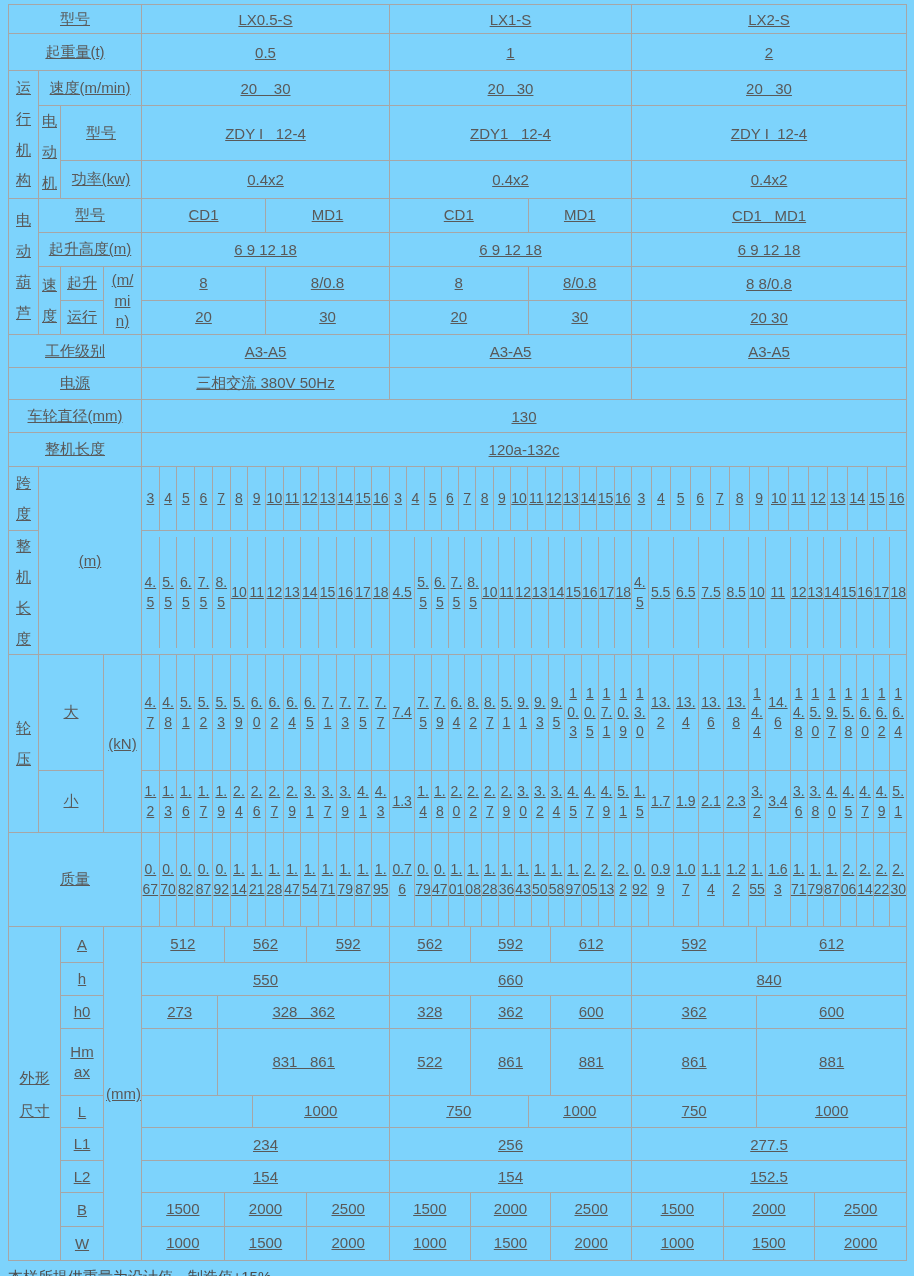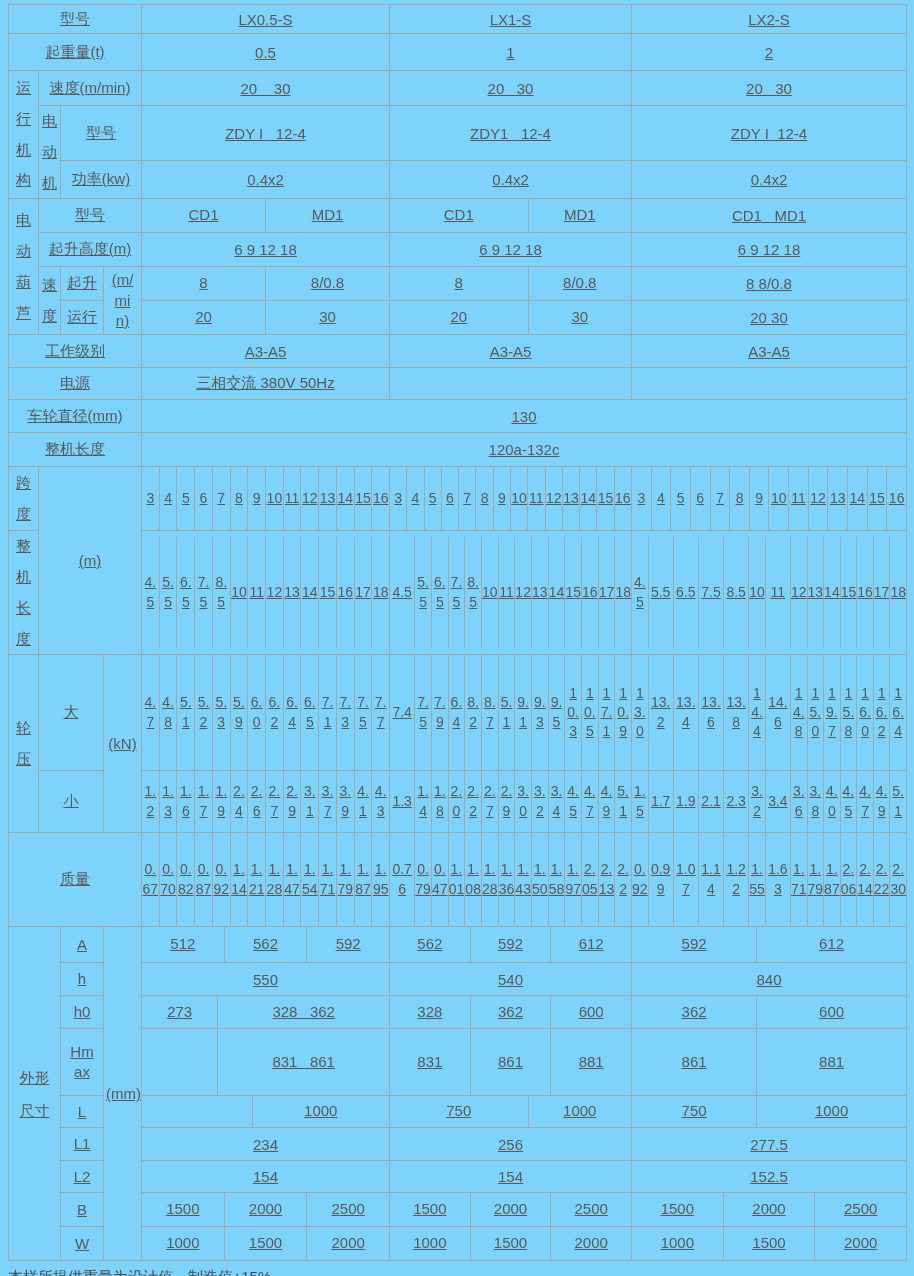--- a/index.html
+++ b/index.html
@@ -485,21 +485,21 @@
             <div class="grid plain two12" style="height:35px">
               <div class="cell">592</div>
               <div class="cell">612</div>
             </div>
           </td>
   </tr>
 
   <tr style="height:33px">
     <td class="dimname">h</td>
     <td>550</td>
-    <td>540</td>
+    <td>660</td>
     <td>840</td>
   </tr>
 
   <tr style="height:33px">
     <td class="dimname">h0</td>
     <td class="gtd">
             <div class="grid plain h0a" style="height:32px">
               <div class="cell">273</div>
               <div class="cell">328   362</div>
             </div>
@@ -522,21 +522,21 @@
   <tr style="height:67px">
     <td class="dimname">Hmax</td>
     <td class="gtd">
             <div class="grid plain h0a" style="height:66px">
               <div class="cell"></div>
               <div class="cell">831   861</div>
             </div>
           </td>
     <td class="gtd">
             <div class="grid plain" style="height:66px">
-              <div class="cell">831</div>
+              <div class="cell">522</div>
               <div class="cell">861</div>
               <div class="cell">881</div>
             </div>
           </td>
     <td class="gtd">
             <div class="grid plain two12" style="height:66px">
               <div class="cell">861</div>
               <div class="cell">881</div>
             </div>
           </td>

